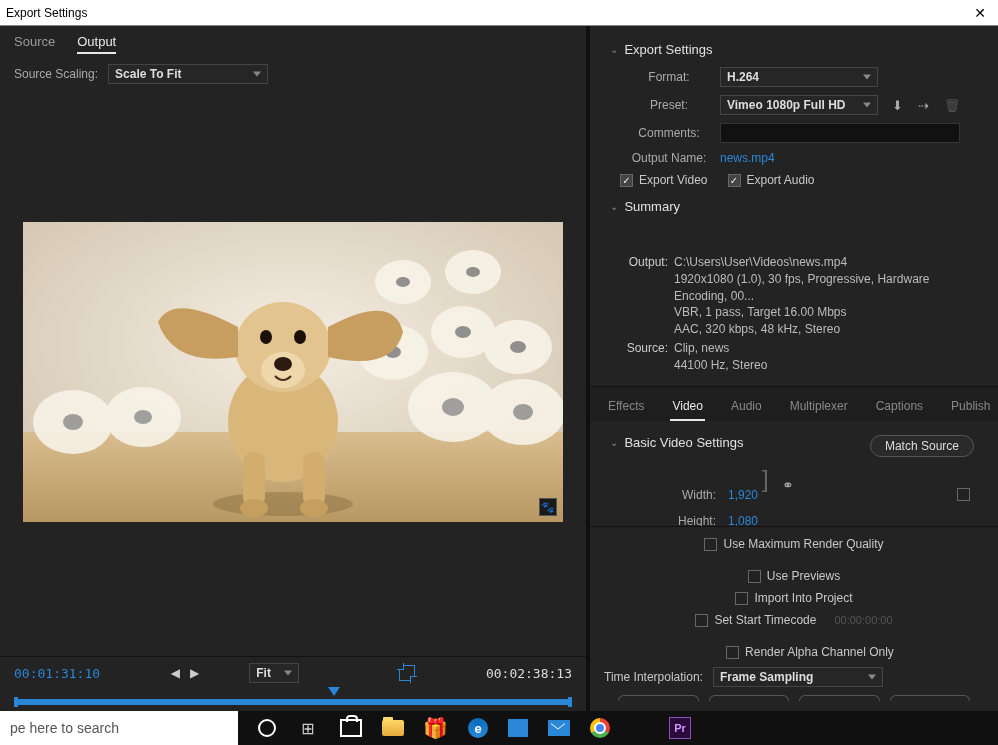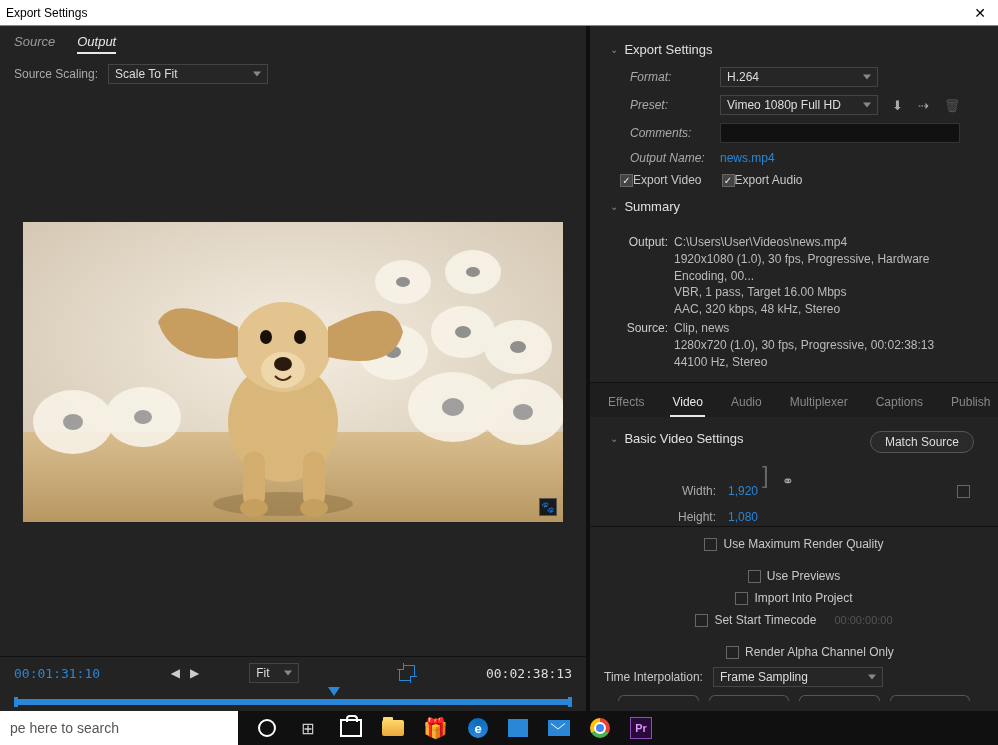--- a/index.html
+++ b/index.html
@@ -9,24 +9,24 @@
 .titlebar { height: 26px; background: #fff; color: #000; display: flex; align-items: center; padding: 0 6px; font-size: 12px; justify-content: space-between; border-bottom: 1px solid #888; }
 .titlebar .close { font-size: 14px; cursor: pointer; padding: 2px 6px; }
 
 
 .main { display: flex; height: 685px; }
 
 
 .left { width: 590px; background: #232323; display: flex; flex-direction: column; border-right: 4px solid #0f0f0f; }
 .left-top { padding: 8px 14px 4px 14px; }
 .src-tabs { display: flex; gap: 22px; font-size: 13px; }
-.src-tabs .tab { color: #9a9a9a; cursor: pointer; padding-bottom: 3px; font-style: italic; }
+.src-tabs .tab { color: #9a9a9a; cursor: pointer; padding-bottom: 3px; }
 .src-tabs .tab.active { color: #e8e8e8; border-bottom: 2px solid #e8e8e8; }
 .scaling-row { display: flex; align-items: center; gap: 10px; margin-top: 10px; font-size: 12px; color: #aaa; }
-.dropdown { background: #262626; border: 1px solid #444; color: #ddd; padding: 2px 20px 2px 6px; position: relative; min-width: 160px; height: 20px; display: flex; align-items: center; }
+.dropdown { background: #262626; border: 1px solid #444; color: #ddd; padding: 2px 20px 2px 6px; position: relative; min-width: 160px; height: 20px; display: flex; align-items: center; font-weight: bold; }
 .dropdown::after { content: ""; position: absolute; right: 6px; top: 50%; width: 0; height: 0; border-left: 4px solid transparent; border-right: 4px solid transparent; border-top: 5px solid #888; transform: translateY(-50%); }
 .preview-area { flex: 1; display: flex; align-items: center; justify-content: center; padding: 0 20px; }
 .preview-box { width: 540px; height: 300px; background: #3a3a3a; position: relative; overflow: hidden; }
 .preview-box svg { width: 100%; height: 100%; display: block; }
 .preview-badge { position: absolute; right: 6px; bottom: 6px; width: 18px; height: 18px; background: #1a1a1a; border: 1px solid #555; display: flex; align-items: center; justify-content: center; font-size: 11px; }
 
 .timeline-ctrl { padding: 6px 14px 4px 14px; display: flex; align-items: center; justify-content: space-between; border-top: 1px solid #111; }
 .tc { color: #2a86d6; font-size: 13px; font-family: monospace; }
 .tc.total { color: #ddd; }
 .play-ctrls { display: flex; align-items: center; gap: 10px; }
@@ -43,33 +43,33 @@
 .track-line::before { left:0; }
 .track-line::after { right:0; }
 .playhead { position: absolute; left: 56%; top: 0; width: 0; height: 0; border-left: 6px solid transparent; border-right: 6px solid transparent; border-top: 9px solid #2a86d6; }
 
 
 .right { flex: 1; background: #232323; display: flex; flex-direction: column; overflow: hidden; }
 .export-settings { padding: 16px 18px 10px 18px; flex-shrink: 0; }
 .section-header { display: flex; align-items: center; gap: 6px; color: #e0e0e0; font-size: 13px; margin-bottom: 10px; padding-left: 2px; }
 .twisty { font-size: 10px; color: #888; }
 .form-row { display: flex; align-items: center; margin-bottom: 8px; padding-left: 22px; }
-.form-label { width: 90px; text-align: left; color: #aaa; padding-right: 12px; font-style: italic; }
+.form-label { width: 90px; text-align: center; color: #aaa; padding-right: 12px; }
 .wide-dd { min-width: 158px; }
 .icon-btns { display: flex; gap: 10px; margin-left: 14px; align-items: center; }
 .ico { width: 16px; height: 14px; cursor: pointer; color: #aaa; font-size: 13px; }
 .text-input { background: #111; border: 1px solid #333; height: 20px; flex: 1; max-width: 240px; }
 .link { color: #2a86d6; cursor: pointer; }
 .chk-row { display: flex; align-items: center; gap: 20px; padding-left: 12px; margin-top: 4px; }
-.chk { display: flex; align-items: center; }
+.chk { display: flex; align-items: center; gap: 6px; }
 .chkbox { width: 13px; height: 13px; background: #444; border: 1px solid #666; display: inline-flex; align-items: center; justify-content: center; font-size: 10px; color: #eee; }
 .chkbox.checked::after { content: "✓"; }
 .chkbox.empty { background: #222; }
 
-.summary { padding: 0 18px 10px 34px; }
+.summary { padding: 0 18px 10px 34px; margin-top: 20px; }
 .summary-row { display: flex; margin-bottom: 2px; line-height: 1.4; }
 .summary-label { color: #ccc; width: 50px; text-align: right; padding-right: 6px; }
 .summary-val { flex: 1; color: #bbb; }
 
 .tabs { display: flex; gap: 24px; padding: 6px 16px 0 16px; border-top: 1px solid #111; background: #1e1e1e; font-size: 12px; }
 .tabs .vtab { color: #888; padding: 6px 2px; cursor: pointer; }
 .tabs .vtab.active { color: #e8e8e8; border-bottom: 2px solid #e8e8e8; }
 
 .video-settings { padding: 14px 18px 10px 18px; overflow-y: auto; flex: 1; position: relative; }
 .match-btn { position: absolute; right: 24px; top: 14px; border: 1px solid #555; border-radius: 12px; padding: 3px 14px; color: #ddd; font-size: 12px; cursor: pointer; background: #2a2a2a; }
@@ -104,21 +104,21 @@
 .tb-ico.store::before { content:""; position:absolute; width:8px; height:5px; border:2px solid #fff; border-bottom:none; border-radius:4px 4px 0 0; top:-6px; left:4px; }
 .tb-ico.folder { width: 22px; height: 16px; background: linear-gradient(#ffd76a,#e8a93a); border-radius: 2px; position: relative; }
 .tb-ico.folder::before { content:""; position:absolute; width:10px; height:4px; background:#ffd76a; top:-3px; left:1px; border-radius:1px 1px 0 0;}
 .tb-ico.gift { color:#d33; font-size:20px; }
 .tb-ico.edge { width:20px; height:20px; border-radius:50%; background: conic-gradient(#0a6cbd,#2a86d6,#0a6cbd); color:#fff; font-size:13px; font-weight:bold; }
 .tb-ico.store2 { width:20px; height:18px; background:#2a86d6; position:relative; }
 .tb-ico.mail { width:22px; height:16px; background:#2a86d6; position:relative; }
 .tb-ico.mail::after { content:""; position:absolute; left:3px; top:3px; width:14px; height:10px; background:#fff; clip-path: polygon(0 0,50% 55%,100% 0,100% 10%,50% 65%,0 10%); }
 .tb-ico.chrome { width:20px; height:20px; border-radius:50%; background: conic-gradient(#ea4335 0 120deg,#4caf50 120deg 240deg,#ffc107 240deg 360deg); position:relative; }
 .tb-ico.chrome::after { content:""; position:absolute; width:8px; height:8px; background:#4285f4; border:2px solid #fff; border-radius:50%; top:4px; left:4px; }
-.tb-ico.pr { width:22px; height:22px; background:#2a0a3a; color:#d896ff; font-size:11px; font-weight:bold; border:1px solid #8a4fb8; }
+.tb-ico.pr { width:22px; height:22px; background:#2a0a3a; color:#d896ff; font-size:11px; font-weight:bold; border:1px solid #8a4fb8;margin-left:39px; }
 .tb-ico.task { color:#ccc; font-size:16px; }
 </style>
 </head>
 <body>
 
 <div class="titlebar">
   <span>Export Settings</span>
   <span class="close">✕</span>
 </div>
 
@@ -285,21 +285,20 @@
           <div>C:\Users\User\Videos\news.mp4</div>
           <div>1920x1080 (1.0), 30 fps, Progressive, Hardware Encoding, 00...</div>
           <div>VBR, 1 pass, Target 16.00 Mbps</div>
           <div>AAC, 320 kbps, 48 kHz, Stereo</div>
         </div>
       </div>
       <div class="summary-row">
         <span class="summary-label">Source:</span>
         <div class="summary-val">
           <div>Clip, news</div>
-          <div>1280x720 (1.0), 30 fps, Progressive, 00:02:38:13</div>
           <div>44100 Hz, Stereo</div>
         </div>
       </div>
     </div>
 
     <div class="tabs">
       <span class="vtab">Effects</span>
       <span class="vtab active">Video</span>
       <span class="vtab">Audio</span>
       <span class="vtab">Multiplexer</span>

